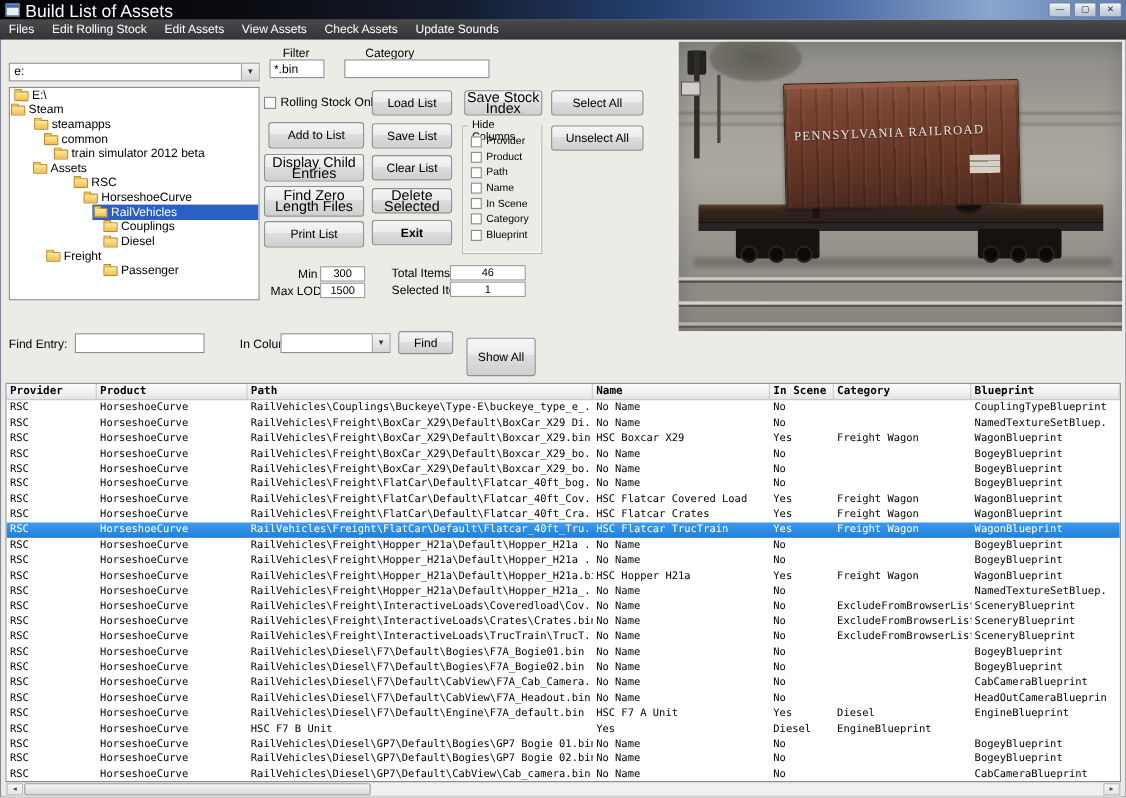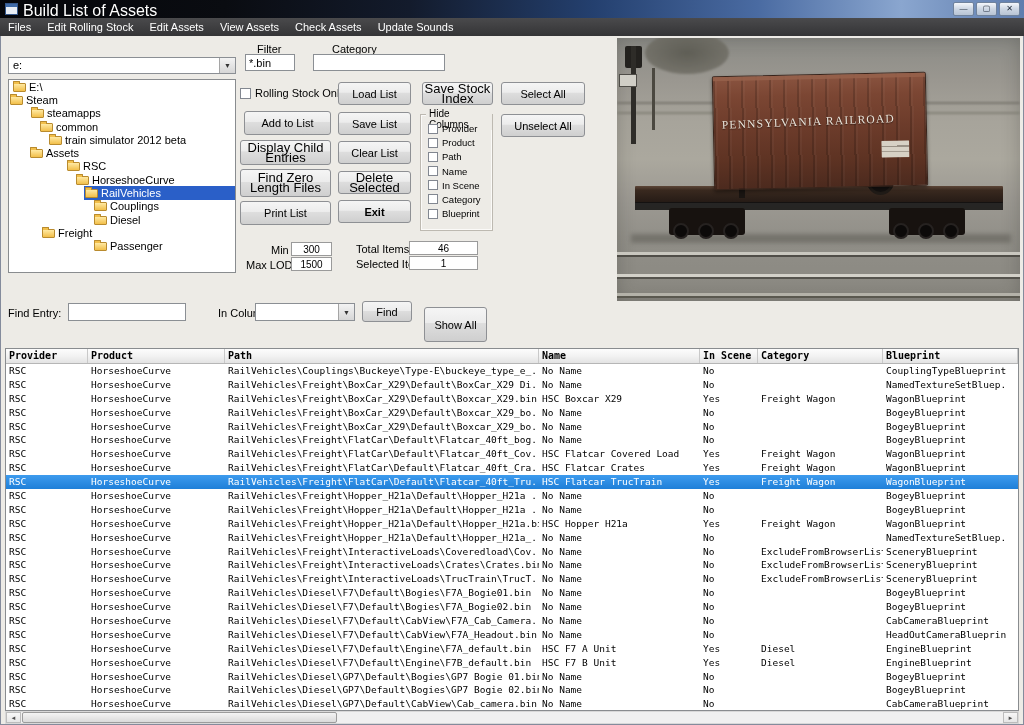--- a/index.html
+++ b/index.html
@@ -549,21 +549,20 @@
           <div class="td">HorseshoeCurve</div>
           <div class="td">RailVehicles\Diesel\F7\Default\Engine\F7A_default.bin</div>
           <div class="td">HSC F7 A Unit</div>
           <div class="td">Yes</div>
           <div class="td">Diesel</div>
           <div class="td">EngineBlueprint</div>
         </div>
         <div class="trow tgrid">
           <div class="td">RSC</div>
           <div class="td">HorseshoeCurve</div>
-          <div class="td">RailVehicles\Diesel\F7\Default\Engine\F7B_default.bin</div>
           <div class="td">HSC F7 B Unit</div>
           <div class="td">Yes</div>
           <div class="td">Diesel</div>
           <div class="td">EngineBlueprint</div>
         </div>
         <div class="trow tgrid">
           <div class="td">RSC</div>
           <div class="td">HorseshoeCurve</div>
           <div class="td">RailVehicles\Diesel\GP7\Default\Bogies\GP7 Bogie 01.bin</div>
           <div class="td">No Name</div>

